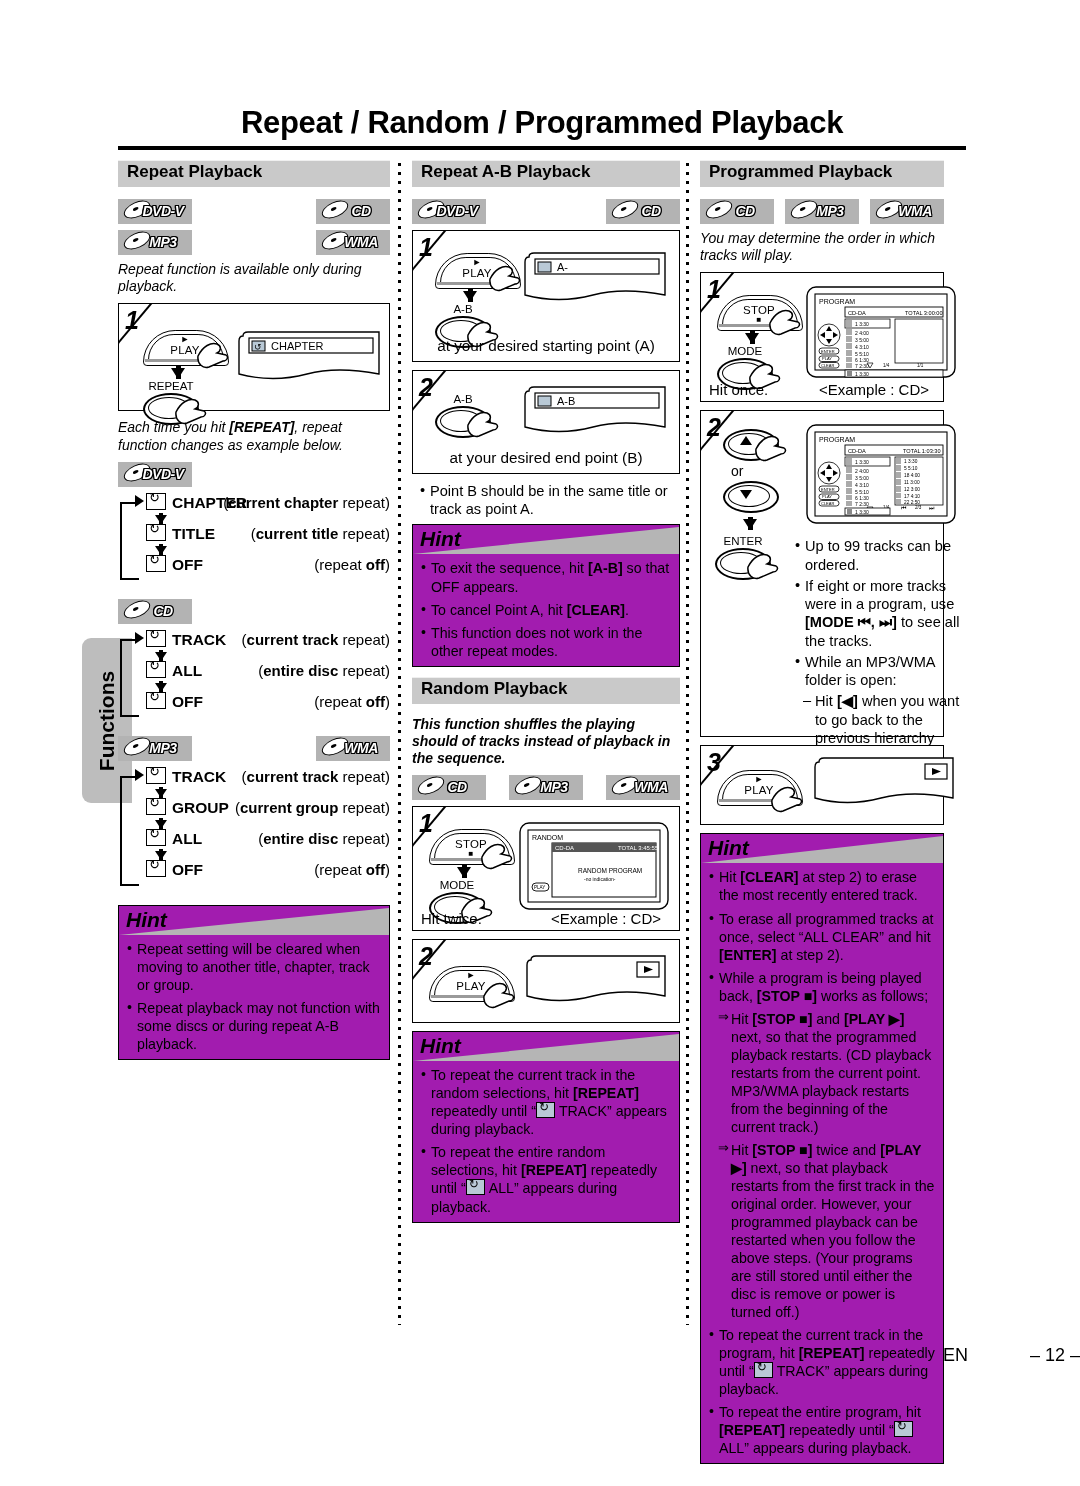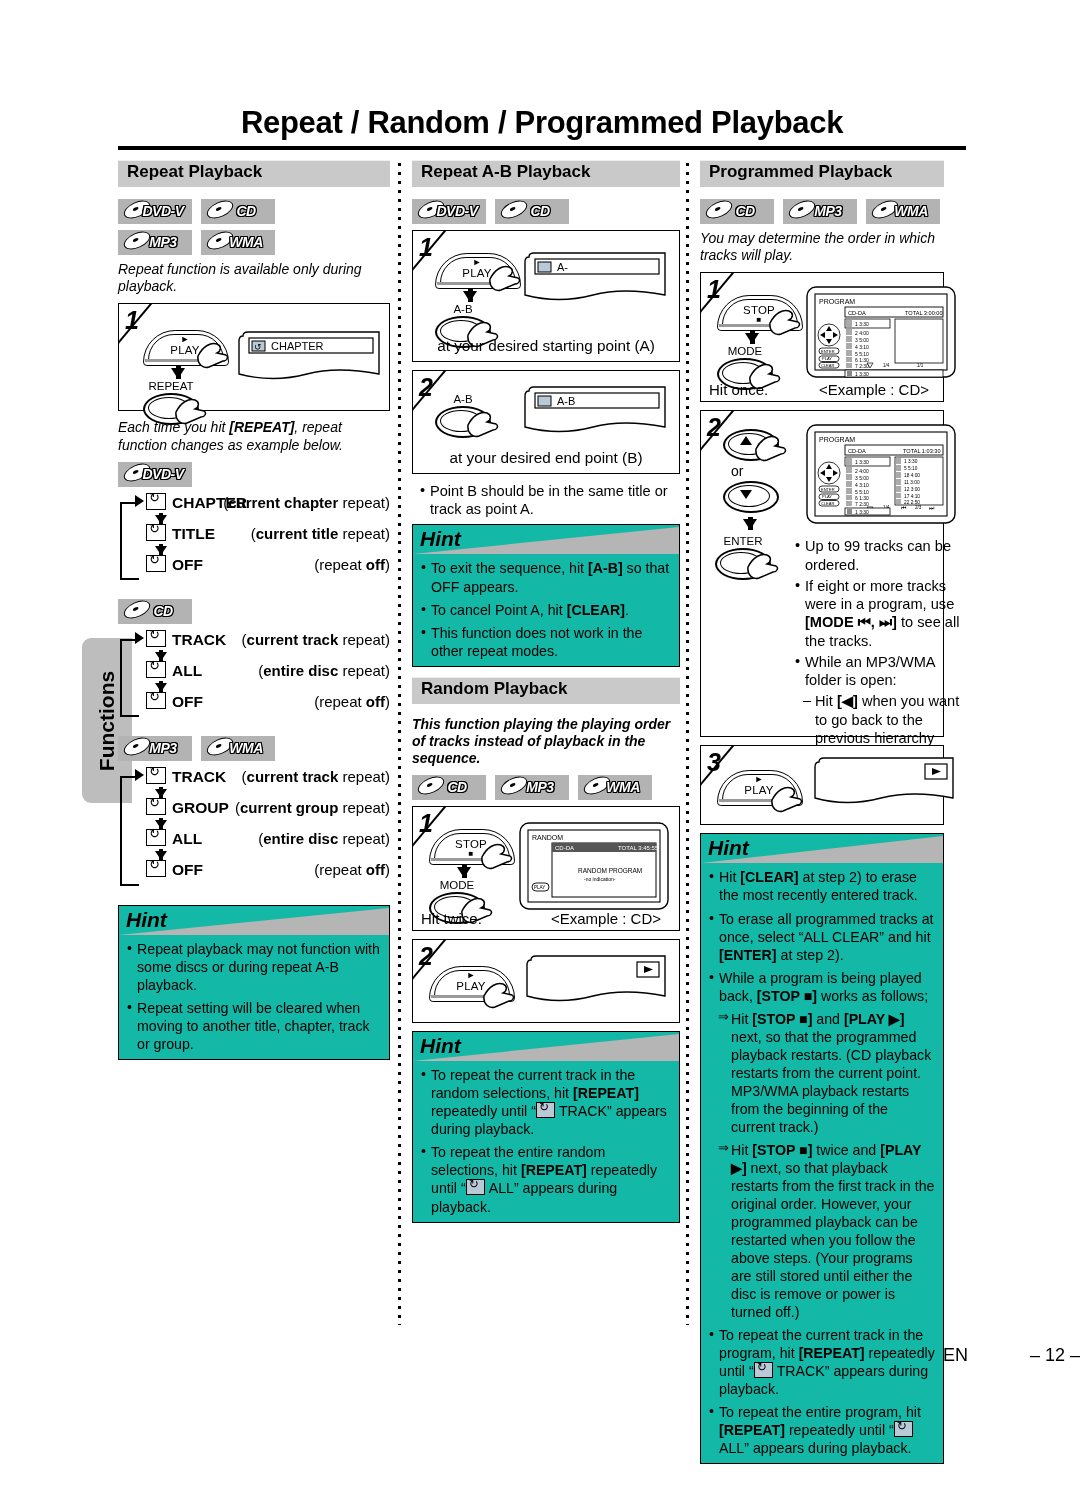--- a/index.html
+++ b/index.html
@@ -36,21 +36,21 @@
 
   
   .sec{position:relative;margin-bottom:9px;height:30px;}
   .sec .bar{position:absolute;left:0;top:0;width:100%;height:26px;
       background:#c9c9c9;border-top:1px solid #efefef;}
   .sec .shadow{position:absolute;left:4px;top:4px;width:100%;height:26px;
       background:#8d8d8d;z-index:-1;}
   .sec .txt{position:absolute;left:9px;top:2px;font-size:17px;font-weight:bold;}
 
   
-  .badges{display:flex;gap:9px;flex-wrap:wrap;margin:4px 0 6px 0;}
+  .badges{display:flex;gap:3px;flex-wrap:wrap;margin:4px 0 6px 0;justify-content:space-between;}
   .badge{width:74px;height:25px;background:#b3b3b3;position:relative;overflow:hidden;}
   .badge .disc{position:absolute;left:5px;top:3px;width:26px;height:13px;
       background:#fff;border:1.4px solid #000;border-radius:50%;
       transform:rotate(-24deg);}
   .badge .disc:after{content:"";position:absolute;left:9px;top:4px;
       width:6px;height:3px;background:#000;border-radius:50%;}
   .badge .lbl{position:absolute;left:16px;top:4px;width:58px;text-align:center;
       font-size:14px;font-weight:bold;font-style:italic;color:#fff;
       text-shadow:-1.1px 0 #000,1.1px 0 #000,0 -1.1px #000,0 1.1px #000,
                   -1.1px -1.1px #000,1.1px 1.1px #000,1.1px -1.1px #000,-1.1px 1.1px #000;
@@ -117,21 +117,21 @@
       position:relative;vertical-align:-2px;margin-right:6px;background:#fff;}
   .flow-row .ic:after{content:"\21BB";position:absolute;left:2px;top:-4px;font-size:13px;}
   .flow-row .nm{font-size:15.5px;font-weight:bold;display:inline-block;}
   .flow-row .dsc{font-size:15px;position:absolute;right:0;top:1px;white-space:nowrap;}
   .flow-row .dsc b{font-weight:bold;}
   .flow-arrow{position:absolute;left:37px;top:22px;width:0;height:0;
       border-left:6px solid transparent;border-right:6px solid transparent;border-top:9px solid #000;}
   .flow-arrow:before{content:"";position:absolute;left:-2px;top:-11px;width:4px;height:11px;background:#000;}
 
   
-  .hint{border:1.5px solid #000;margin:6px 0 10px 0;background:#14b8a6;}
+  .hint{border:1.5px solid #000;margin:6px 0 10px 0;background:#a21caf;}
   .hint .hd{position:relative;height:29px;overflow:hidden;}
   .hint .hd .wedge{position:absolute;left:0;top:0;width:100%;height:29px;}
   .hint .hd .t{position:absolute;left:7px;top:2px;font-size:21px;font-weight:bold;
       font-style:italic;z-index:2;}
   .hint ul{margin:5px 0 6px 0;padding:0 7px 0 8px;list-style:none;}
   .hint li{font-size:14.2px;line-height:1.27;margin-bottom:5px;position:relative;
       padding-left:10px;}
   .hint li:before{content:"\2022";position:absolute;left:0;top:-1px;}
   .hint li.sub{padding-left:22px;}
   .hint li.sub:before{content:"\21D2";left:9px;font-size:13px;}
@@ -304,22 +304,22 @@
     </div>
 
     <div class="hint">
       <div class="hd">
         <svg class="wedge" viewBox="0 0 272 29" preserveAspectRatio="none">
             <polygon points="0,29 272,29 272,2" fill="#b5b5b5"></polygon>
           </svg>
         <div class="t">Hint</div>
       </div>
       <ul>
+        <li>Repeat setting will be cleared when moving to another title, chapter, track or group.</li>
         <li>Repeat playback may not function with some discs or during repeat A-B playback.</li>
-        <li>Repeat setting will be cleared when moving to another title, chapter, track or group.</li>
       </ul>
     </div>
   </div>
 
   <div class="col" id="col2">
 
     <div class="sec">
       <div class="shadow"></div>
         <div class="bar"></div>
       <div class="txt">Repeat A-B Playback</div>
@@ -419,21 +419,21 @@
         <li>To cancel Point A, hit <b>[CLEAR]</b>.</li>
         <li>This function does not work in the other repeat modes.</li>
       </ul>
     </div>
 
     <div class="sec">
       <div class="shadow"></div>
         <div class="bar"></div>
       <div class="txt">Random Playback</div>
     </div>
-    <div class="ptext bold">This function playing the playing order of tracks instead of playback in the sequence.</div>
+    <div class="ptext bold">This function shuffles the playing should of tracks instead of playback in the sequence.</div>
 
     <div class="badges">
       <div class="badge">
           <div class="disc"></div>
           <div class="lbl">CD</div>
         </div>
       <div class="badge">
           <div class="disc"></div>
           <div class="lbl">MP3</div>
         </div>

